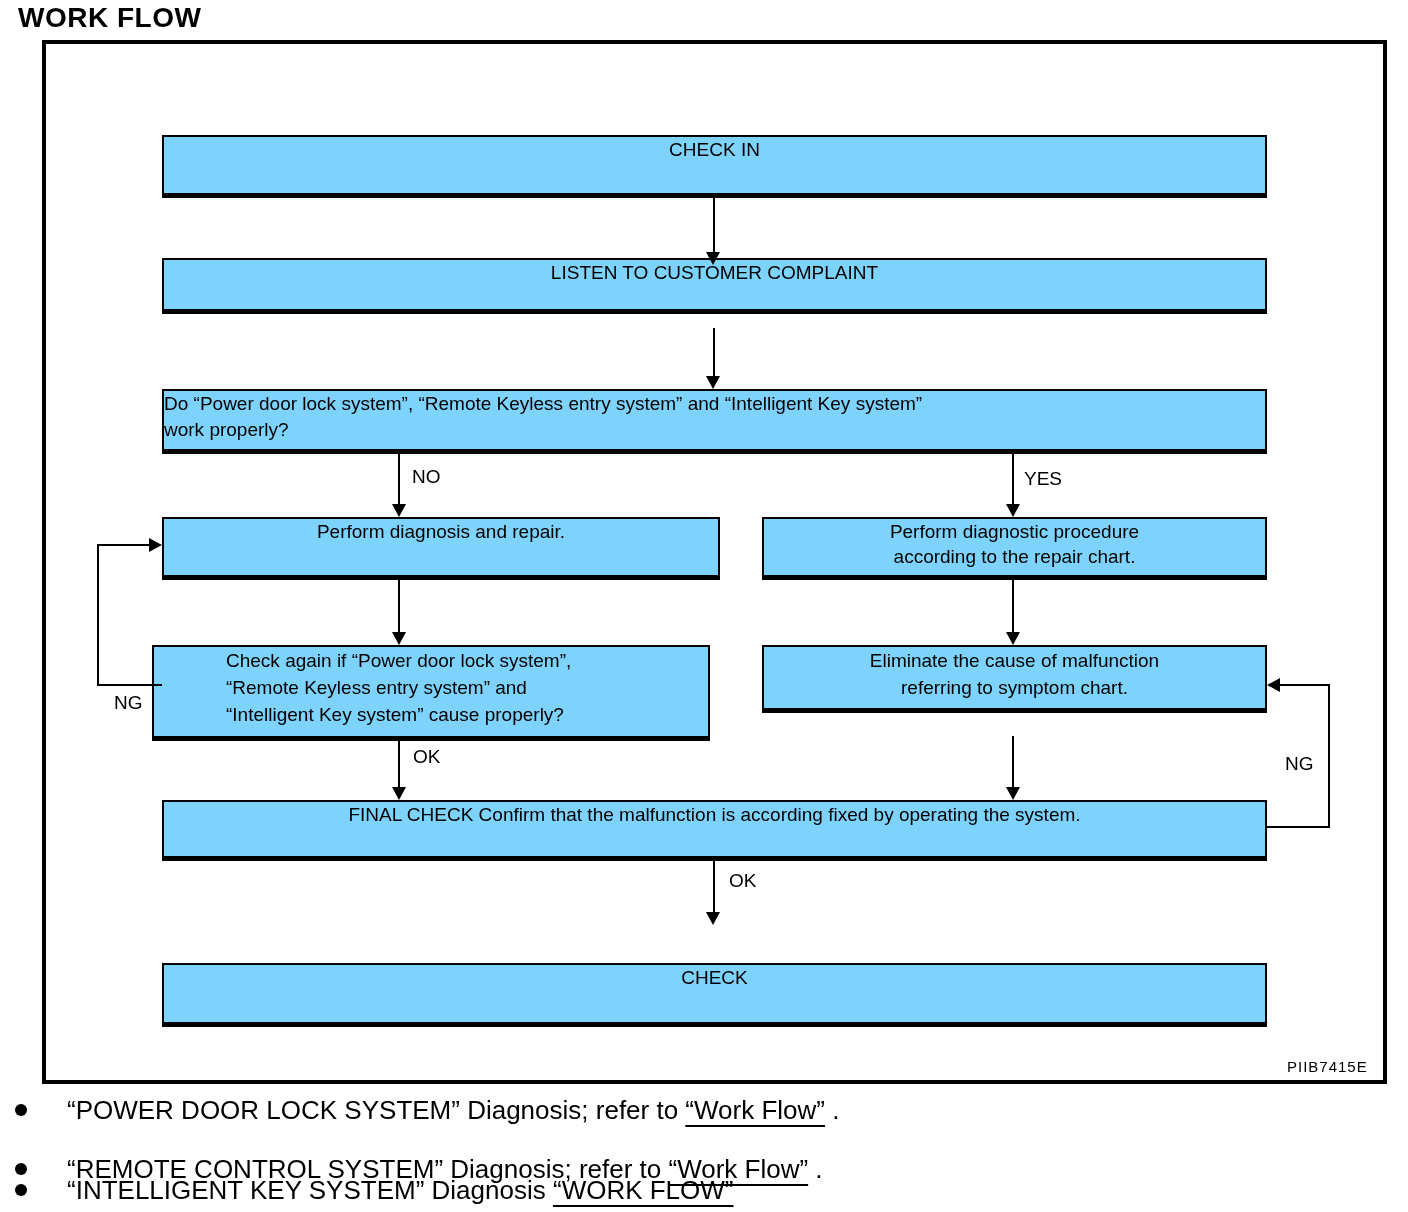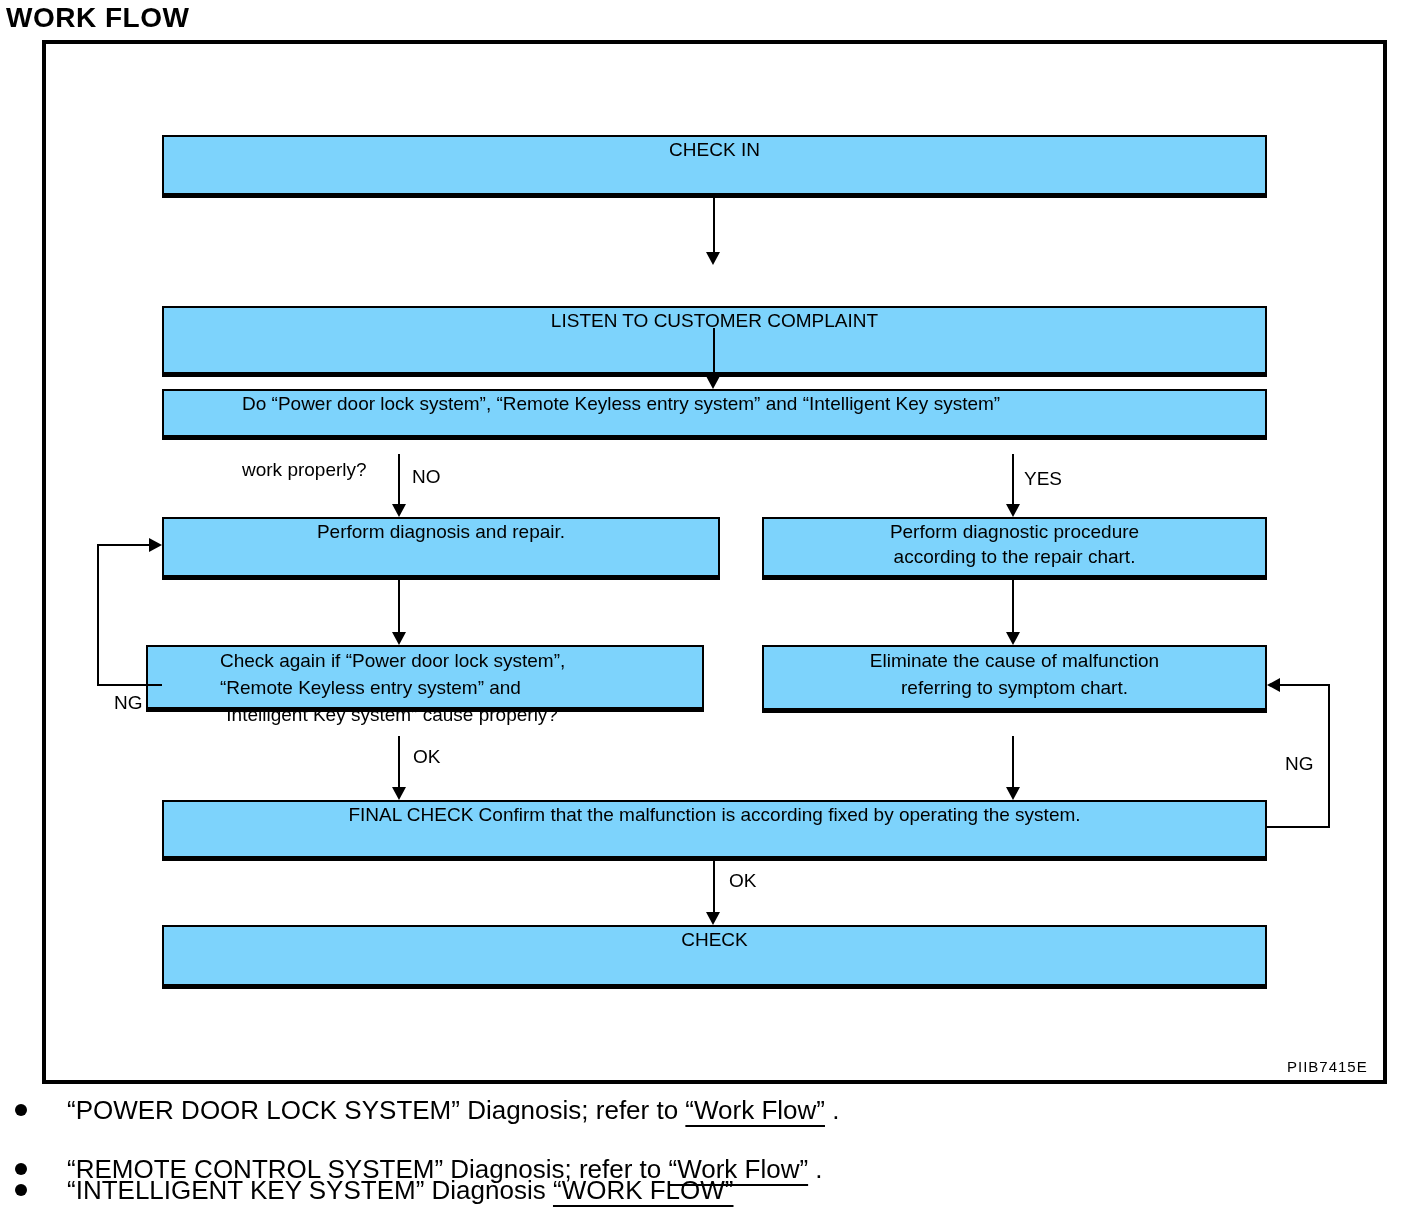--- a/index.html
+++ b/index.html
@@ -1,21 +1,21 @@
 <!DOCTYPE html>
 <html><head>
 <meta charset="utf-8">
 <style>
   html,body { margin:0; padding:0; background:#fff; }
   .page {
     position:relative; width:1408px; height:1212px; background:#ffffff;
     font-family:"Liberation Sans", sans-serif; color:#000; overflow:hidden;
   }
   .doc-title {
-    position:absolute; left:6px; top:2px;
+    position:absolute; left:18px; top:2px;
     font-size:28px; font-weight:bold; letter-spacing:0.5px;
   }
   .frame {
     position:absolute; left:42px; top:40px; width:1345px; height:1044px;
     border:4px solid #000; box-sizing:border-box; background:#fff;
   }
   .node {
     position:absolute; background:#7dd3fc; box-sizing:border-box;
     border:2px solid #000; border-bottom-width:5px;
     display:flex; flex-direction:column; align-items:center; justify-content:flex-start;
@@ -59,54 +59,54 @@
 <div class="page">
 
   <div class="doc-title">WORK FLOW</div>
 
   <div class="frame"></div>
 
   <div class="node" style="left:162px; top:135px; width:1105px; height:63px;">
     <span>CHECK IN</span>
   </div>
 
-  <div class="node" style="left:162px; top:258px; width:1105px; height:71px;margin-top:48px;">
+  <div class="node" style="left:162px; top:258px; width:1105px; height:56px;">
     <span>LISTEN TO CUSTOMER COMPLAINT</span>
   </div>
 
-  <div class="node left-text" style="left:162px; top:389px; width:1105px; height:51px; padding-left:78px;gap:40px;">
+  <div class="node left-text" style="left:162px; top:389px; width:1105px; height:65px; ">
     <span>Do “Power door lock system”, “Remote Keyless entry system” and “Intelligent Key system”</span>
     <span>work properly?</span>
   </div>
 
   <div class="node" style="left:162px; top:517px; width:558px; height:63px;">
     <span>Perform diagnosis and repair.</span>
   </div>
 
   <div class="node" style="left:762px; top:517px; width:505px; height:63px; line-height:25px;">
     <span>Perform diagnostic procedure</span>
     <span>according to the repair chart.</span>
   </div>
 
-  <div class="node left-text" style="left:146px; top:645px; width:558px; height:67px; padding-left:72px; line-height:27px;">
+  <div class="node left-text" style="left:152px; top:645px; width:558px; height:96px; padding-left:72px; line-height:27px;">
     <span>Check again if “Power door lock system”,</span>
     <span>“Remote Keyless entry system” and</span>
     <span>“Intelligent Key system” cause properly?</span>
   </div>
 
   <div class="node" style="left:762px; top:645px; width:505px; height:68px; line-height:27px;">
     <span>Eliminate the cause of malfunction</span>
     <span>referring to symptom chart.</span>
   </div>
 
   <div class="node" style="left:162px; top:800px; width:1105px; height:61px;">
     <span>FINAL CHECK Confirm that the malfunction is according fixed by operating the system.</span>
   </div>
 
-  <div class="node" style="left:162px; top:925px; width:1105px; height:64px;">
+  <div class="node" style="left:162px; top:963px; width:1105px; height:64px;">
     <span>CHECK</span>
   </div>
 
   <div class="vline" style="left:713px; top:198px; height:55px;"></div>
   <div class="arrow-down" style="left:706px; top:252px;"></div>
 
   <div class="vline" style="left:713px; top:328px; height:48px;"></div>
   <div class="arrow-down" style="left:706px; top:376px;"></div>
 
   <div class="vline" style="left:398px; top:454px; height:50px;"></div>

